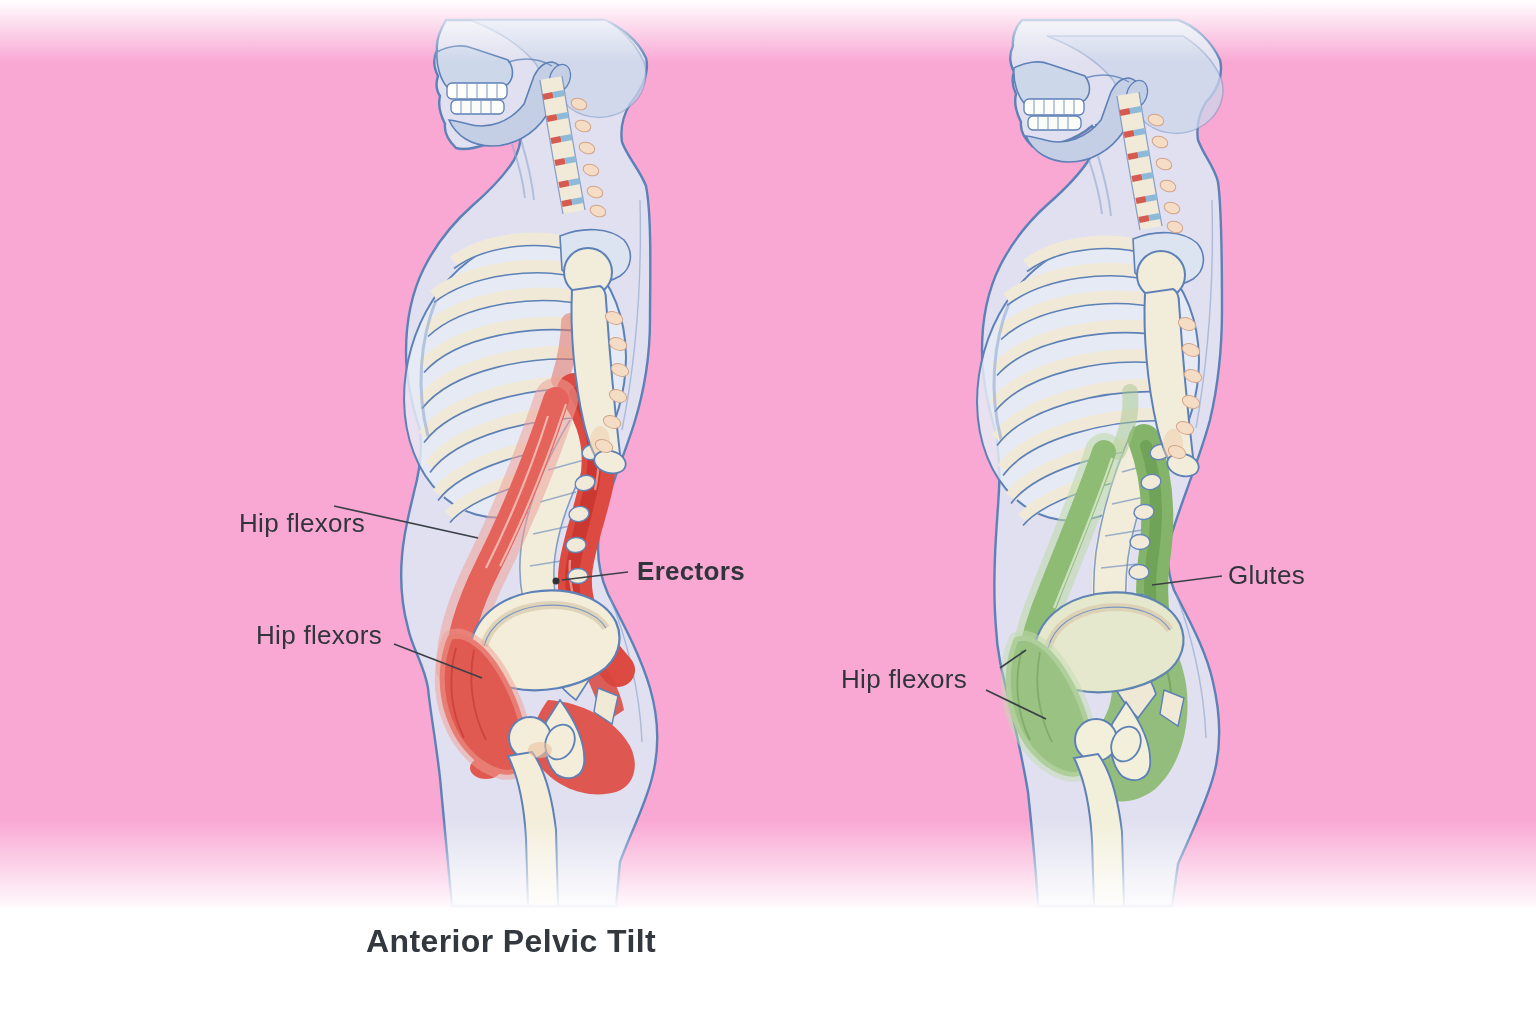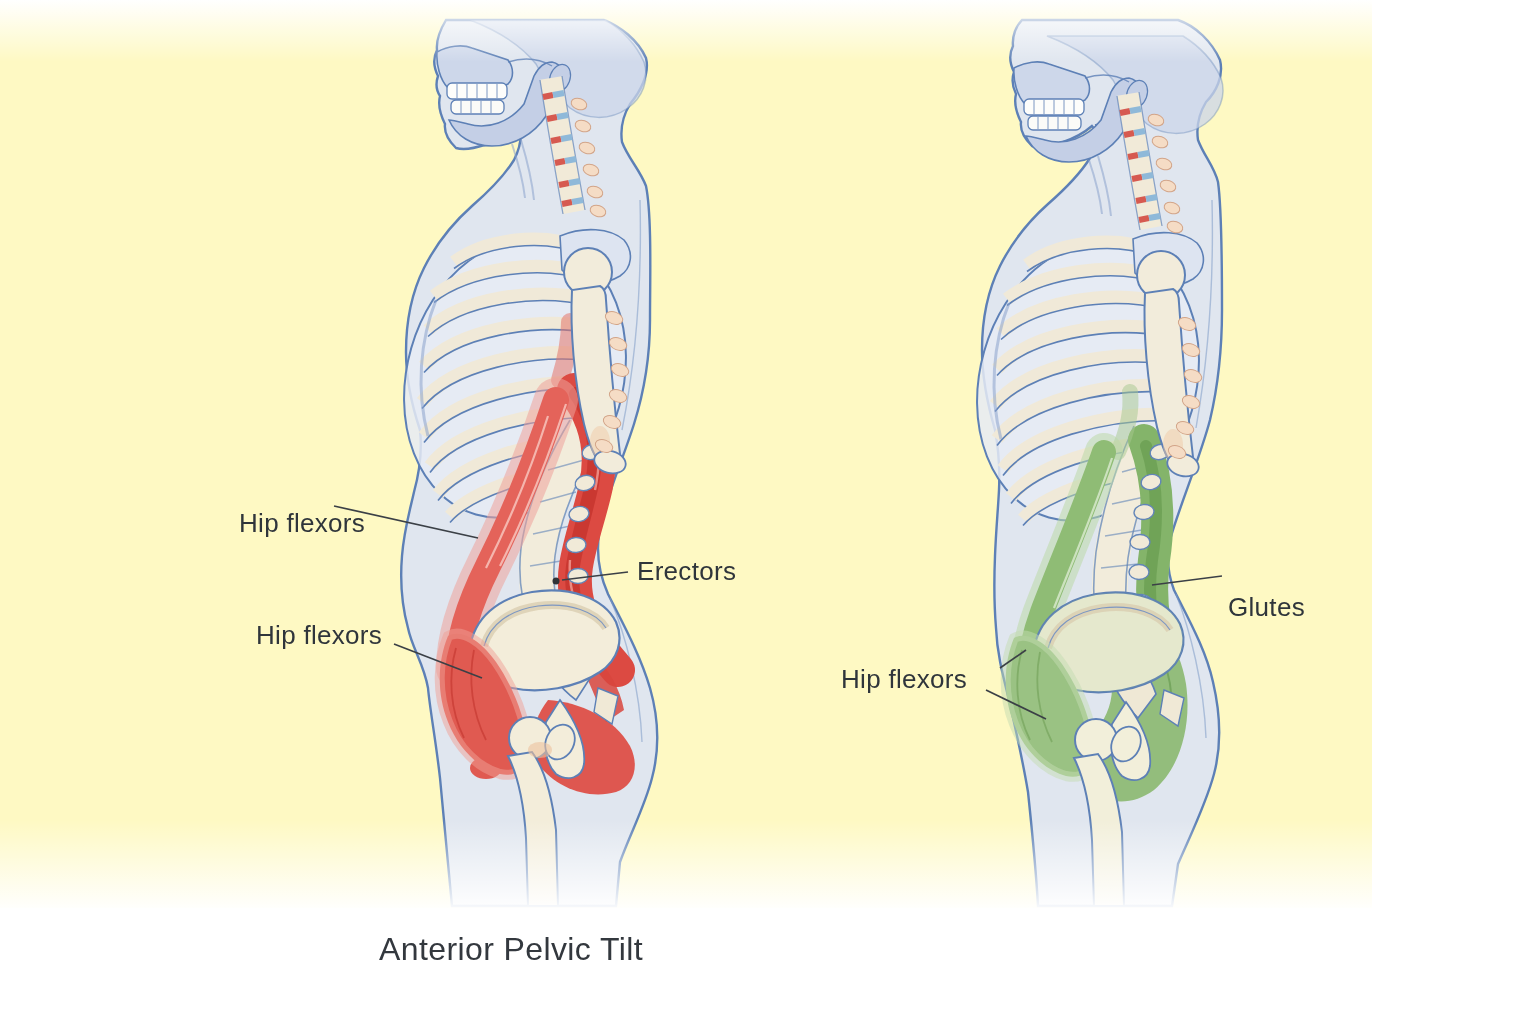--- a/index.html
+++ b/index.html
@@ -1,28 +1,28 @@
 <!DOCTYPE html>
 <html><head>
 <meta charset="utf-8">
 <style>
   html,body{margin:0;padding:0;background:#ffffff;}
   .stage{
-    position:relative;width:1372px;height:1024px;background:#fef9c3;
+    position:relative;width:1536px;height:1024px;background:#f9a8d4;
     overflow:hidden;font-family:"Liberation Sans",sans-serif;
   }
   .stage svg{position:absolute;left:0;top:0;pointer-events:none;}
   .anno{
     position:absolute;font-size:26px;line-height:28px;color:#2f353b;
     letter-spacing:.3px;white-space:nowrap;
   }
   .caption{
     position:absolute;top:922px;width:400px;text-align:center;
-    font-size:32px;line-height:38px;font-weight:400;color:#33383e;
-    letter-spacing:.4px;white-space:nowrap;margin-top:8px;
+    font-size:32px;line-height:38px;font-weight:700;color:#33383e;
+    letter-spacing:.4px;white-space:nowrap;
   }
 </style>
 </head>
 <body>
 
 <div class="stage">
 
 <svg width="1536" height="1024" viewBox="0 0 1536 1024">
   <defs>
     <linearGradient id="fadeTop" x1="0" y1="0" x2="0" y2="1">
@@ -315,24 +315,24 @@
     <path d="M986 690 L1046 719" fill="none"></path>
   </g>
 
   <rect x="0" y="0" width="1536" height="62" fill="url(#fadeTop)"></rect>
   <rect x="0" y="820" width="1536" height="92" fill="url(#fadeBot)"></rect>
   <rect x="0" y="908" width="1536" height="116" fill="#ffffff"></rect>
 </svg>
 
   <div class="anno" style="left:239px;top:509px;">Hip flexors</div>
 
-  <div class="anno" style="left:637px;top:557px;">Erectors</div>
+  <div class="anno" style="left:637px;top:557px;font-weight:bold;">Erectors</div>
 
   <div class="anno" style="left:256px;top:621px;">Hip flexors</div>
 
-  <div class="anno" style="left:1228px;top:561px;margin-top:32px;">Glutes</div>
+  <div class="anno" style="left:1228px;top:561px;">Glutes</div>
 
   <div class="anno" style="left:841px;top:665px;">Hip flexors</div>
 
   <div class="caption" style="left:311px;">Anterior Pelvic Tilt</div>
 
 
 </div>
 
 </body></html>

